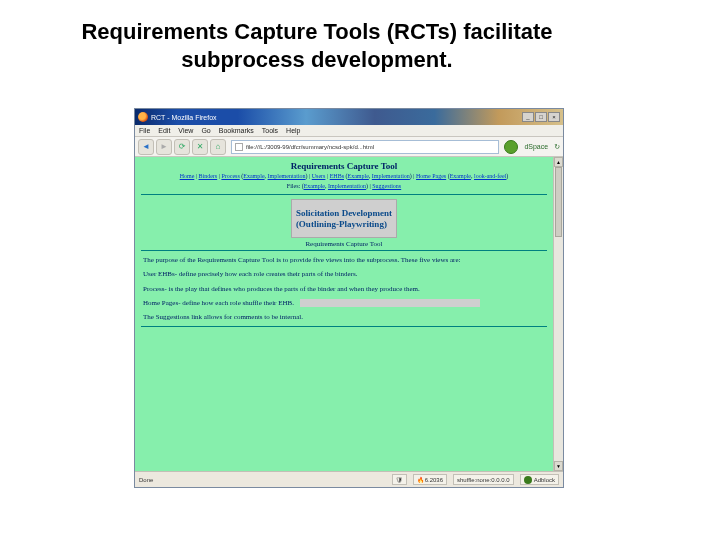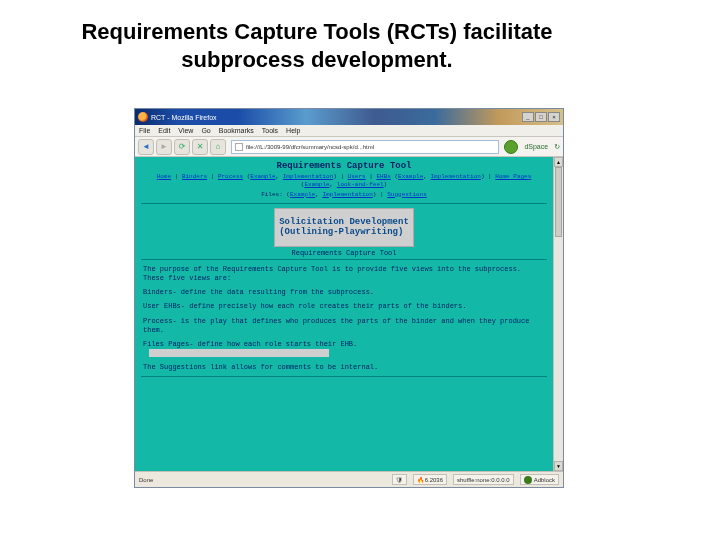--- a/index.html
+++ b/index.html
@@ -14,21 +14,21 @@
   .winbtn { width: 12px; height: 10px; background: #d6d3ce; border: 1px solid #888; font-size: 6px; line-height: 8px; text-align: center; color: #222; }
   .menubar { height: 12px; background: #f0efe9; border-bottom: 1px solid #c9c6bf; display: flex; align-items: center; padding: 0 4px; gap: 8px; font-size: 7px; color: #222; }
   .toolbar { height: 20px; background: #f4f3ef; border-bottom: 1px solid #c9c6bf; display: flex; align-items: center; padding: 0 3px; gap: 2px; }
   .navbtn { width: 16px; height: 16px; border-radius: 3px; background: #e6e4dc; border: 1px solid #c2bfb6; display: flex; align-items: center; justify-content: center; font-size: 8px; color: #3a6; }
   .navbtn.back { color: #2a72c8; }
   .navbtn.fwd { color: #aaa; }
   .addressbar { flex: 1; height: 14px; background: #fff; border: 1px solid #a6bdd6; margin: 0 3px; display: flex; align-items: center; padding: 0 3px; font-size: 6px; color: #333; }
   .addressbar .page-icon { width: 8px; height: 8px; background: #fff; border: 1px solid #aaa; margin-right: 3px; }
   .go-btn { width: 14px; height: 14px; border-radius: 50%; background: #5aa02c; border: 1px solid #3a7a1c; }
   .right-tool { margin-left: 4px; font-size: 7px; color: #2a6b2a; }
-  .viewport { position: absolute; top: 48px; left: 0; right: 10px; bottom: 16px; background: #14b8a6; overflow: hidden; font-family: Liberation Mono, monospace; }
+  .viewport { position: absolute; top: 48px; left: 0; right: 10px; bottom: 16px; background: #86efac; overflow: hidden; font-family: Liberation Serif, serif; }
   .vscroll { position: absolute; top: 48px; right: 0; width: 10px; bottom: 16px; background: #e8e6de; border-left: 1px solid #c2bfb6; }
   .vscroll .thumb { position: absolute; top: 10px; left: 1px; right: 1px; height: 70px; background: #cfcdc3; border: 1px solid #a8a69c; }
   .vscroll .arr { position: absolute; left: 0; right: 0; height: 10px; background: #dcdad0; border: 1px solid #b4b2a8; font-size: 5px; text-align: center; line-height: 8px; }
   .vscroll .arr.up { top: 0; } .vscroll .arr.dn { bottom: 0; }
   .statusbar { position: absolute; left: 0; right: 0; bottom: 0; height: 16px; background: #ece8de; border-top: 1px solid #c2bfb6; display: flex; align-items: center; padding: 0 4px; font-size: 6px; color: #333; gap: 6px; }
   .statusbar .spacer { flex: 1; }
   .status-box { border: 1px solid #c2bfb6; padding: 0 3px; height: 11px; display: flex; align-items: center; background: #f4f2ea; }
   .zone-icon { width: 8px; height: 8px; background: #3a7a1c; border-radius: 50%; margin-right: 2px; }
   .page-heading { text-align: center; font-weight: bold; color: #026; font-size: 9px; padding: 4px 0 2px 0; }
   .navlinks { text-align: center; font-size: 6px; color: #026; padding: 0 6px 2px 6px; line-height: 1.3; }
@@ -114,25 +114,24 @@
         <div class="highlight-box">
           <div>Solicitation Development</div>
           <div>(Outlining-Playwriting)</div>
         </div>
         <div class="subcaption">Requirements Capture Tool</div>
       </div>
 
       <div class="hr"></div>
 
       <div class="body-text">The purpose of the Requirements Capture Tool is to provide five views into the subprocess. These five views are:</div>
-      <div class="body-text">Binders- define the data resulting from the subprocess.</div>
       <div class="body-text">User EHBs- define precisely how each role creates their parts of the binders.</div>
       <div class="body-text">Process- is the play that defines who produces the parts of the binder and when they produce them.</div>
       <div class="body-text">
-        <span>Files Pages- define how each role starts their EHB.</span><span class="grey-bar"></span>
+        <span>Home Pages- define how each role shuffle their EHB.</span><span class="grey-bar"></span>
       </div>
       <div class="body-text">The Suggestions link allows for comments to be internal.</div>
       <div class="hr"></div>
     </div>
 
     <div class="vscroll">
       <div class="arr up">▲</div>
       <div class="thumb"></div>
       <div class="arr dn">▼</div>
     </div>

